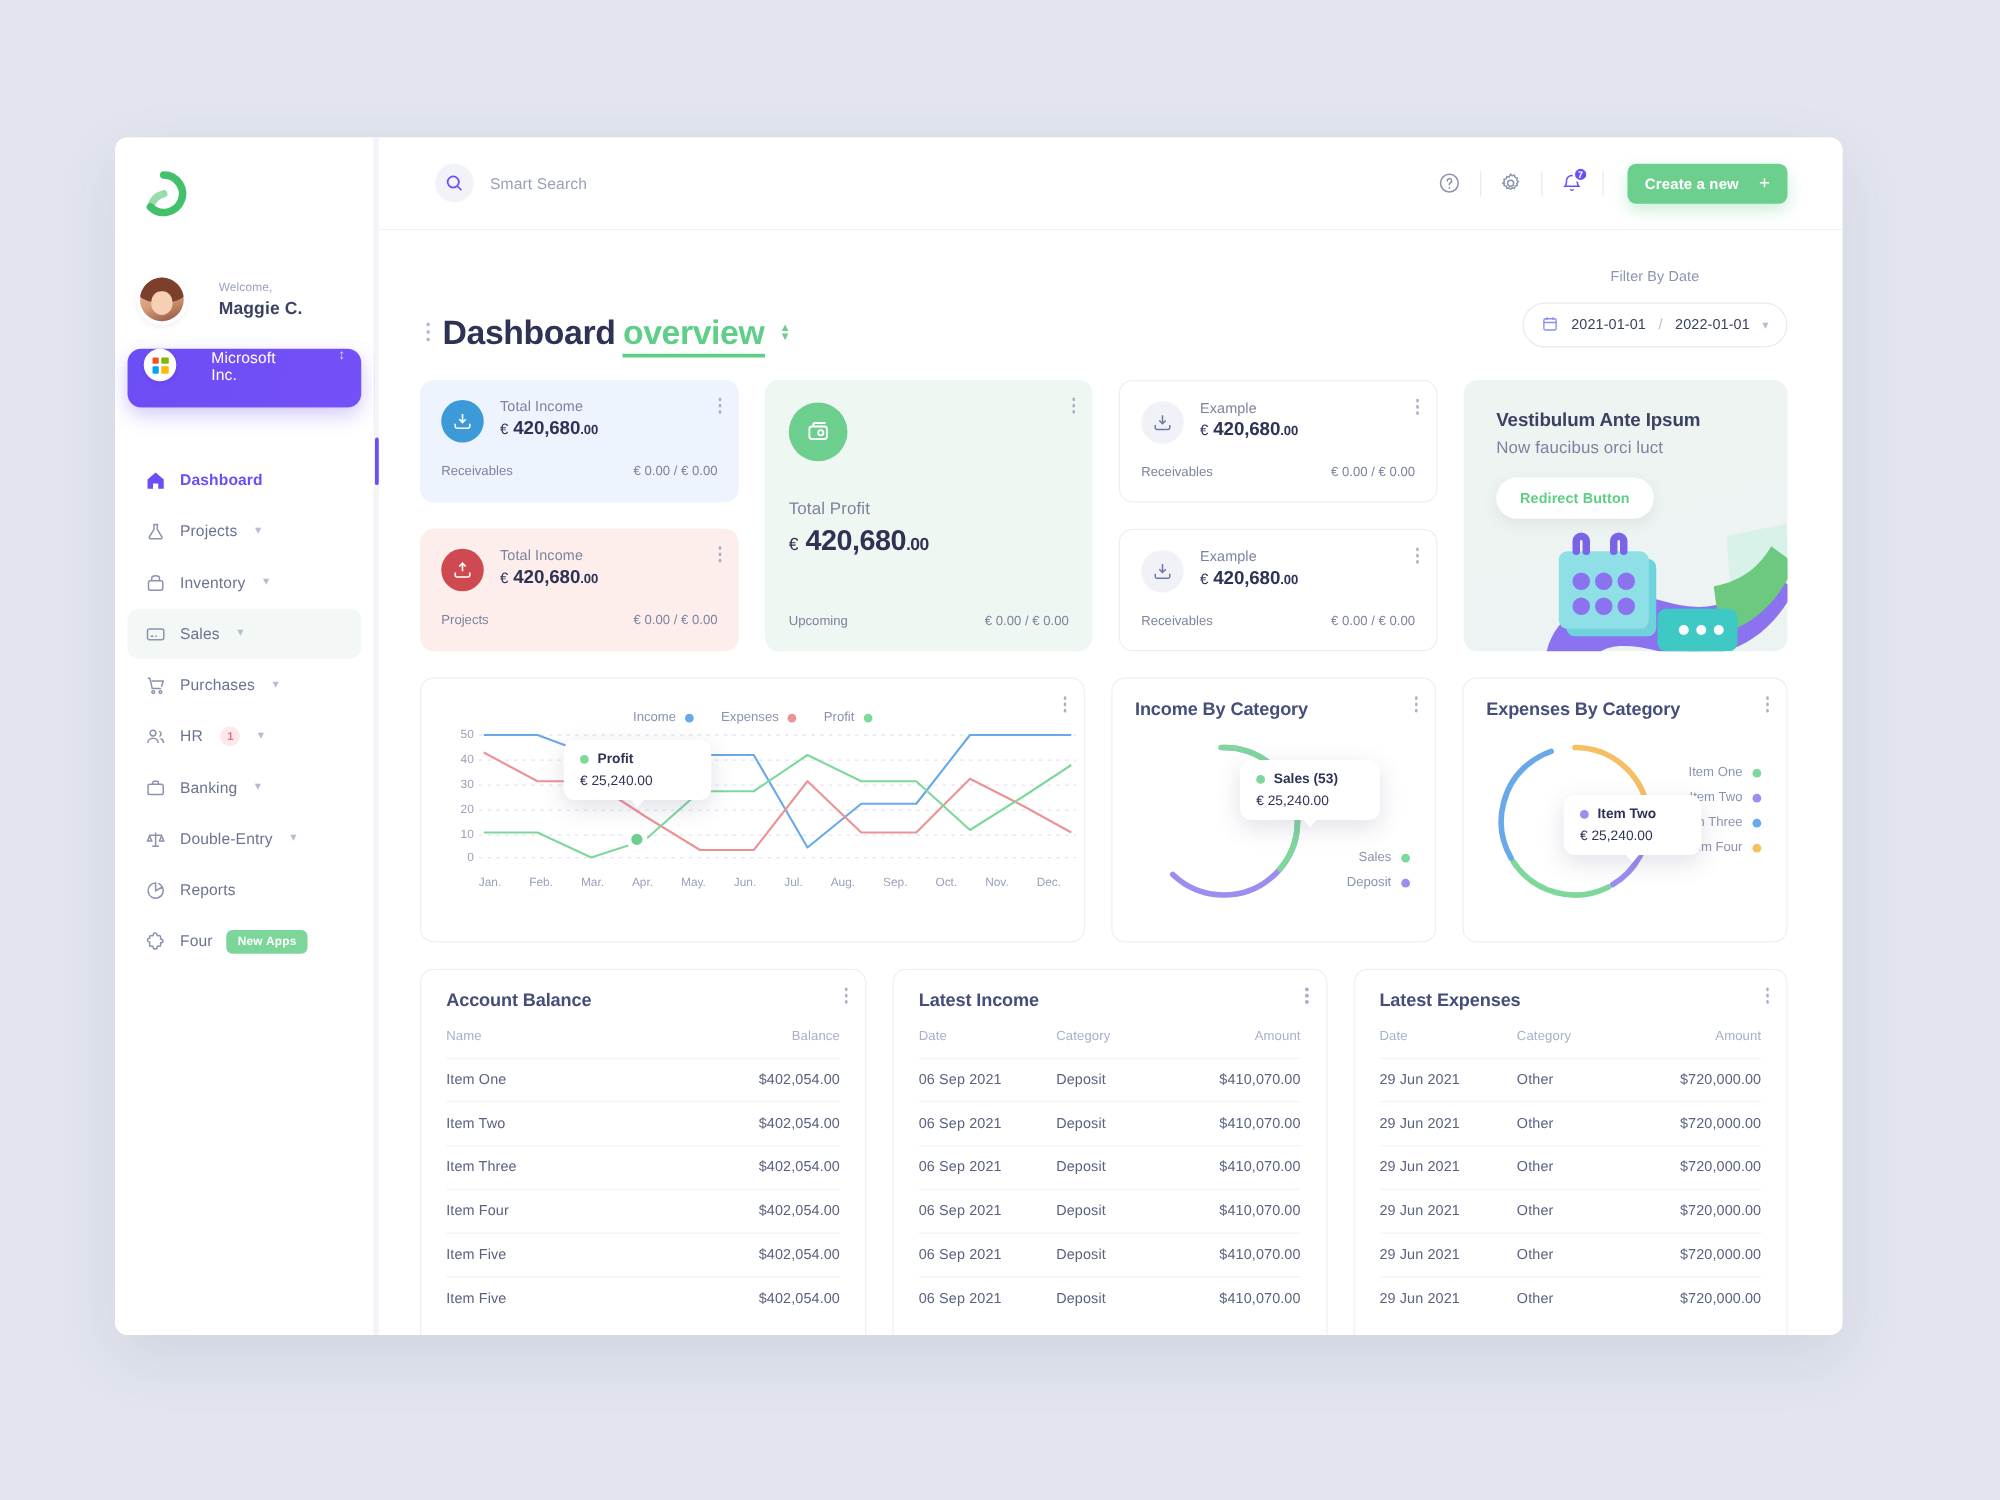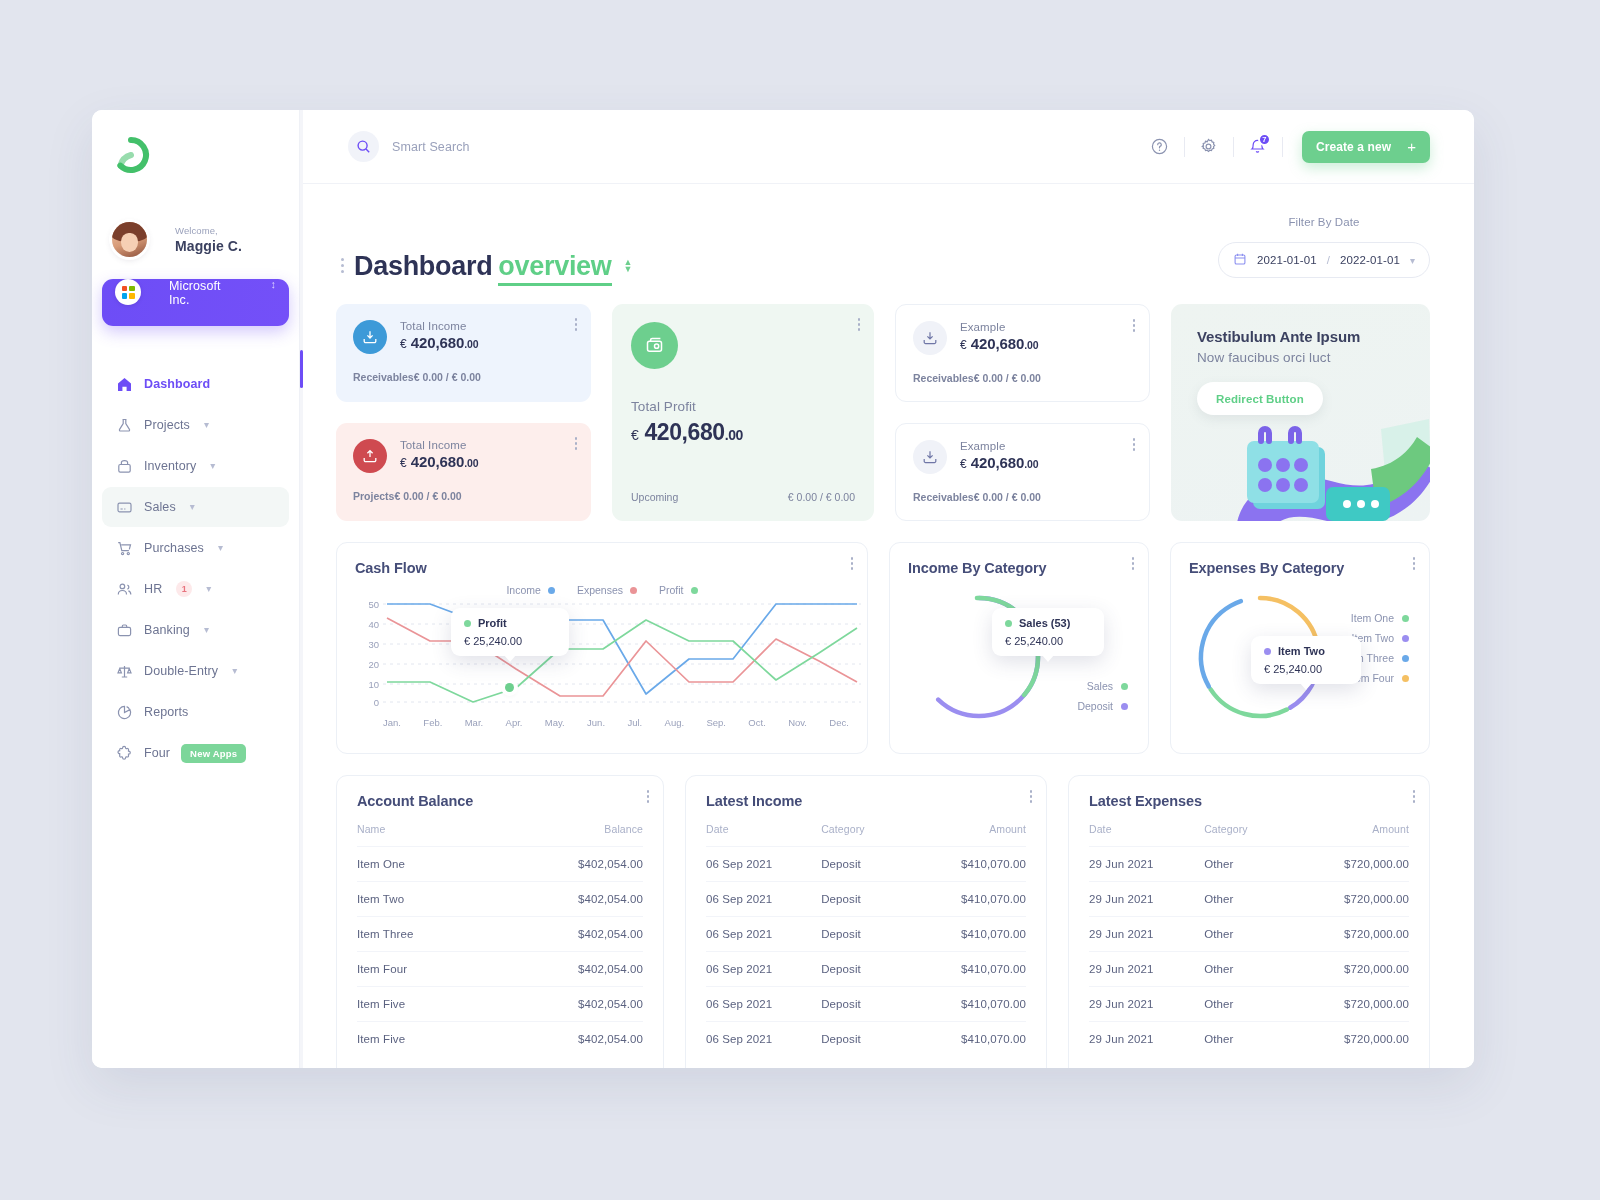--- a/index.html
+++ b/index.html
@@ -155,21 +155,21 @@
   .stat-ico { width:34px; height:34px; border-radius:50%; display:flex; align-items:center; justify-content:center; flex:0 0 34px;}
   .stat-ico.b { background:#3d9ad8; }
   .stat-ico.r { background:#cf4a50; }
   .stat-ico.g { background:#f0f2f8; }
   .stat-label { font-size:11.5px; color:#7c839e; letter-spacing:.1px; }
   .stat-val { font-size:15px; font-weight:700; color:#2e3356; margin-top:2px; letter-spacing:-.1px;}
   .stat-val .cur { font-weight:400; font-size:12px; }
   .stat-val .dec { font-size:10.5px; font-weight:700;}
   .kebab { position:absolute; right:14px; top:14px; display:flex; flex-direction:column; gap:2.5px; align-items:center; }
   .kebab i { width:2.5px; height:2.5px; border-radius:50%; background:#a9b0c8; display:block;}
-  .stat-foot { display:flex; align-items:center; margin-top:17px;font-weight:bold; }
+  .stat-foot { display:flex; justify-content:space-between; align-items:center; margin-top:17px; }
   .stat-foot .k { font-size:10.5px; color:#7c839e; }
   .stat-foot .v { font-size:10.5px; color:#7c839e; }
 
   .profit-card {
     background:#eff7f2; border-radius:11px; height:217px; padding:18px 19px; position:relative;
     display:flex; flex-direction:column;
   }
   .profit-ico { width:47px; height:47px; border-radius:50%; background:#6dcf8e; display:flex; align-items:center; justify-content:center;}
   .profit-label { font-size:13.5px; color:#7c839e; margin-top:auto; letter-spacing:.1px;}
   .profit-val { font-size:23px; font-weight:700; color:#2e3356; margin-top:5px; letter-spacing:-.4px;}
@@ -227,21 +227,21 @@
   }
 
   .donut-wrap { position:relative; margin-top:12px; height:150px; }
   .donut-legend { position:absolute; right:2px; display:flex; flex-direction:column; gap:8px; }
   .dl { display:flex; align-items:center; justify-content:flex-end; gap:8px; font-size:10.5px; color:#8b93b0; }
   .dl i { width:7px; height:7px; border-radius:50%; display:block; }
 
   
   .row3 { display:flex; gap:21px; margin-top:21px; }
   .tbl-card { background:#fff; border:1px solid #ecf0f6; border-radius:11px; padding:17px 20px 0 20px; position:relative; height:330px; overflow:hidden;}
-  .tbl-card.c1 { width:328px; }
+  .tbl-card.c1 { width:357px; }
   .tbl-card.c2 { flex:1; }
   .tbl-card.c3 { flex:1; }
   table { width:100%; border-collapse:collapse; margin-top:14px; }
   th { font-size:10.5px; color:#a9b0c8; font-weight:400; text-align:left; padding: 0 0 11px 0; letter-spacing:.1px;}
   th.r, td.r { text-align:right; }
   td { font-size:11.5px; color:#5b6280; padding: 11px 0; border-top:1px solid #f2f4f9; letter-spacing:.1px;}
 </style>
 </head>
 <body>
 
@@ -634,21 +634,20 @@
       </div>
 
       <div class="row2">
 
         <div class="card cashflow">
           <span class="kebab">
               <i></i>
               <i></i>
               <i></i>
             </span>
-          <div class="card-h">Cash Flow</div>
 
           <div class="legend-top">
             <span class="lg">
               <span>Income</span>
                 <i style="background:#6aa9e9"></i>
             </span>
             <span class="lg">
               <span>Expenses</span>
                 <i style="background:#ea9497"></i>
             </span>

